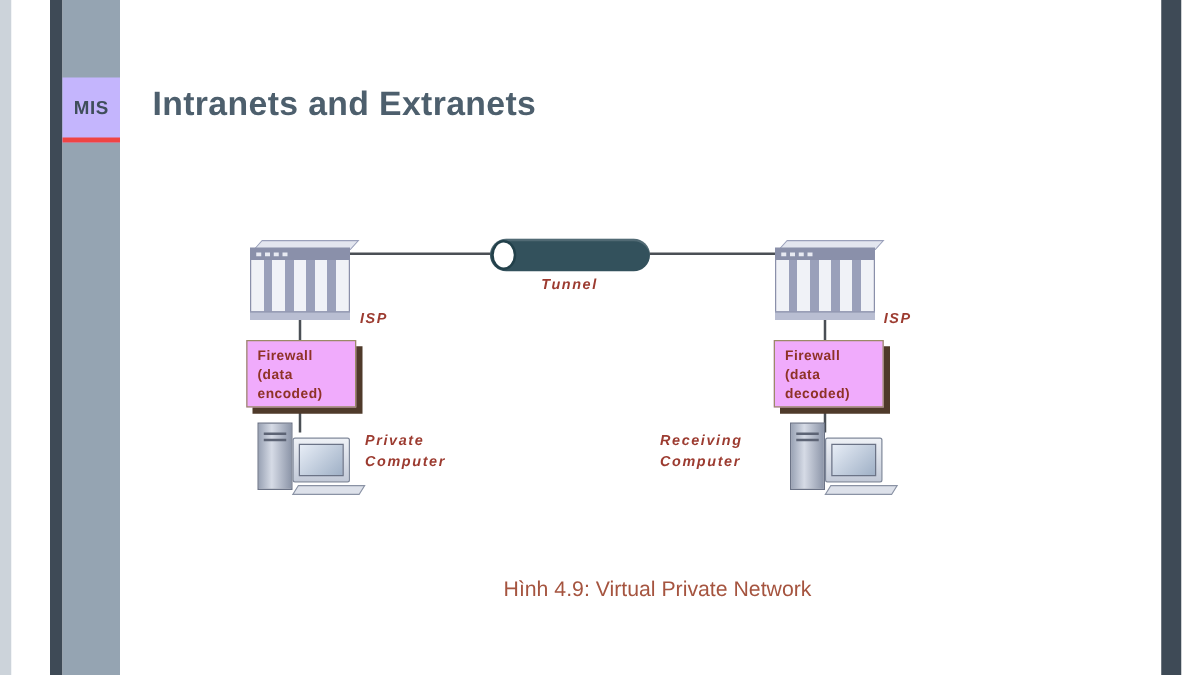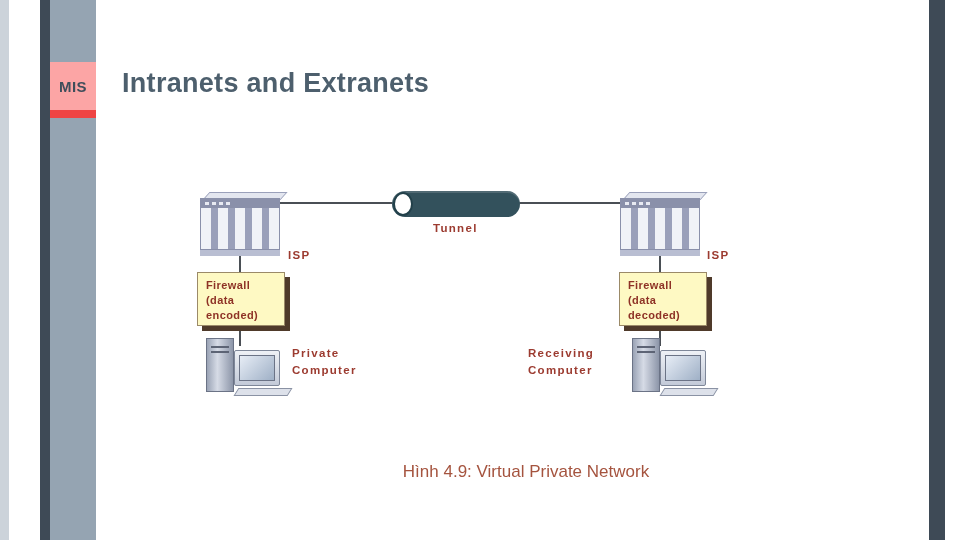--- a/index.html
+++ b/index.html
@@ -9,21 +9,21 @@
     font-family:"Liberation Sans","DejaVu Sans",sans-serif;
   }
   
   .edge-strip { position:absolute; left:0; top:0; width:9px; height:540px; background:#ccd3da; }
   .dark-bar   { position:absolute; left:40px; top:0; width:10px; height:540px; background:#3e4a56; }
   .blue-col   { position:absolute; left:50px; top:0; width:46px; height:540px; background:#95a4b2; }
   .right-bar  { position:absolute; left:929px; top:0; width:16px; height:540px; background:#3e4a56; }
 
   .mis-box {
     position:absolute; left:50px; top:62px; width:46px; height:48px;
-    background:#fca5a5; border-bottom:8px solid #ef4444;
+    background:#c4b5fd; border-bottom:4px solid #ef4444;
     display:flex; align-items:center; justify-content:center;
     font-weight:bold; font-size:15px; color:#3f4e5b; letter-spacing:0.5px;
   }
 
   .slide-title {
     position:absolute; left:122px; top:68px; margin:0;
     font-size:27px; font-weight:bold; color:#4d5f6d; letter-spacing:0.3px;text-align:right;
   }
 
   
@@ -42,26 +42,26 @@
     border-left:1px solid #8a90aa; border-right:1px solid #8a90aa; }
   .server .s-base { position:absolute; bottom:0; left:0; right:0; height:6px;
     background:#b9bed2; border-top:1px solid #8a90aa; }
 
   .tunnel { position:absolute; left:392px; top:191px; width:128px; height:26px;
     background:#33515c; border-radius:13px; box-shadow:inset 0 2px 0 rgba(255,255,255,0.15); }
   .tunnel .mouth { position:absolute; left:1px; top:1px; width:20px; height:24px;
     background:#ffffff; border:2px solid #22404a; border-radius:50%; box-sizing:border-box; }
 
   .firewall { position:absolute; width:88px; height:54px; box-sizing:border-box;
-    background:#fef9c3; border:1px solid #9b8a68; box-shadow:5px 5px 0 #4f3a2a;
+    background:#f0abfc; border:1px solid #9b8a68; box-shadow:5px 5px 0 #4f3a2a;
     color:#8e3226; font-weight:bold; font-size:11px; line-height:1.35;
     padding:5px 0 0 8px; white-space:pre-line; letter-spacing:0.4px; }
 
   .dlabel { position:absolute; color:#9c3b30; font-weight:bold; font-size:11.5px;
-    letter-spacing:1.3px; white-space:pre-line; line-height:1.5; }
+    letter-spacing:1.3px; white-space:pre-line; line-height:1.5;font-style:italic; }
 
   .computer { position:absolute; width:95px; height:60px; }
   .tower { position:absolute; left:0; top:0; width:26px; height:52px;
     background:linear-gradient(90deg,#9aa3b5,#d6dbe6 40%,#8d96a9); border:1px solid #6b7386; }
   .tower::before { content:''; position:absolute; top:7px; left:4px; right:4px; height:2px;
     background:#5d6475; box-shadow:0 5px 0 #5d6475; }
   .monitor { position:absolute; left:28px; top:12px; width:46px; height:36px; box-sizing:border-box;
     background:linear-gradient(180deg,#eef1f6,#c3cad8); border:1px solid #7e8799;
     border-radius:2px; padding:4px; }
   .monitor .screen { width:100%; height:100%; box-sizing:border-box;

